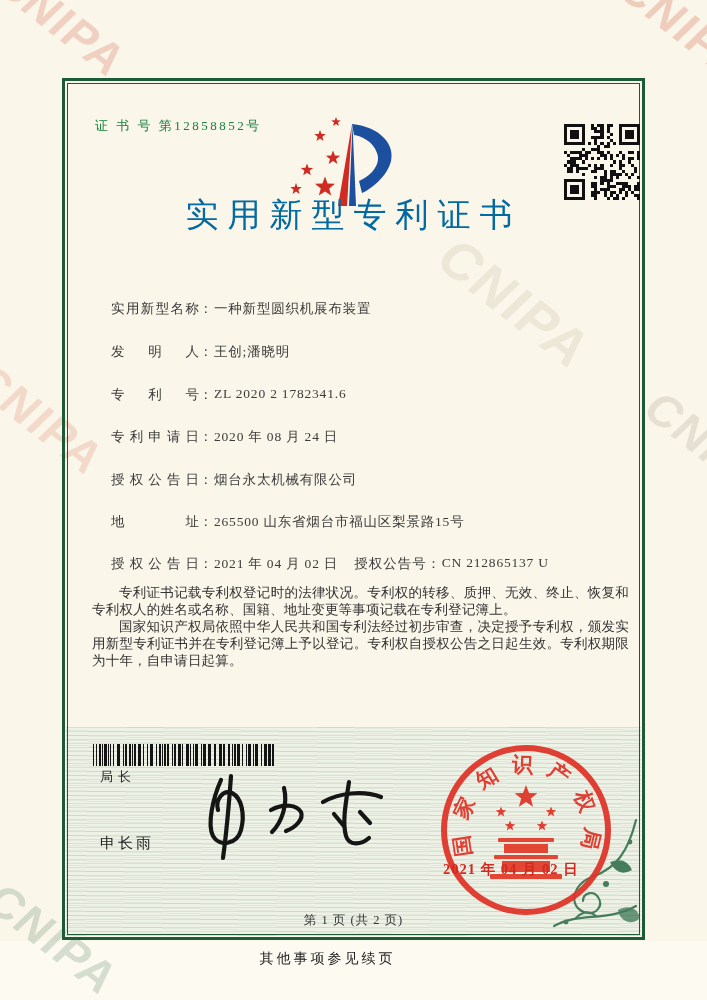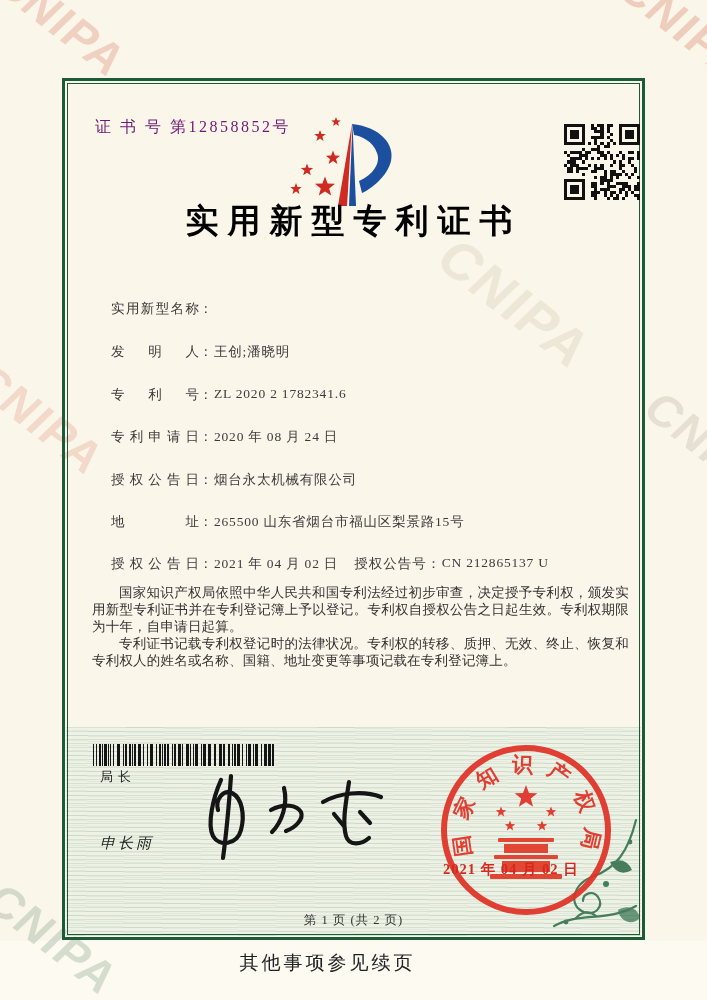--- a/index.html
+++ b/index.html
@@ -18,43 +18,43 @@
   .guilloche{position:absolute;left:66px;top:727px;width:575px;height:209px;z-index:1;
      background-color:#eef2e6;
      background-image:repeating-linear-gradient(0deg,rgba(108,148,108,.17) 0 1px,rgba(255,255,255,0) 1px 4px),
                       repeating-linear-gradient(1.5deg,rgba(108,148,108,.10) 0 1px,rgba(255,255,255,0) 1px 5px);}
   .bottom-strip{position:absolute;left:0;top:941px;width:707px;height:59px;background:#fdfaf2;z-index:0;}
   
   .border-outer{position:absolute;left:62px;top:78px;width:577px;height:856px;border:3px solid #1c5a38;z-index:2;}
   .border-inner{position:absolute;inset:2px;border:1px solid #1c5a38;}
   .flourish{position:absolute;left:548px;top:814px;z-index:2;}
   
-  .cert-number{position:absolute;left:95px;top:117px;font-size:16px;letter-spacing:2.5px;color:#701a75;z-index:3;}
+  .cert-number{position:absolute;left:95px;top:117px;font-size:13px;letter-spacing:2.5px;color:#15803d;z-index:3;}
   .logo{position:absolute;left:283px;top:111px;z-index:3;}
   .qr{position:absolute;left:564px;top:124px;width:76px;height:76px;z-index:3;}
-  .title{position:absolute;left:62px;top:199px;width:583px;text-align:center;font-size:33px;font-weight:bold;
-         letter-spacing:9px;color:#000000;z-index:3;}
+  .title{position:absolute;left:62px;top:193px;width:583px;text-align:center;font-size:33px;font-weight:normal;
+         letter-spacing:9px;color:#0369a1;z-index:3;}
   .field-row{position:absolute;left:95px;display:flex;font-size:13.5px;color:#3c3c3c;z-index:3;white-space:nowrap;}
   .f-label{width:88px;display:inline-block;text-align:justify;text-align-last:justify;margin-left:16px;}
   .f-colon{width:15px;}
   .f-value{letter-spacing:.8px;}
   .grant-group{display:flex;margin-left:16px;}
   .g-label{letter-spacing:1px;}
   .paras{position:absolute;left:92px;top:584px;width:537px;z-index:3;}
   .paras p{margin:0;text-indent:2em;font-size:13.5px;line-height:17px;letter-spacing:.2px;color:#333;text-align:justify;}
   .barcode{position:absolute;left:93px;top:744px;width:186px;height:22px;z-index:3;}
   .signer-title{position:absolute;left:100px;top:768px;font-size:13px;letter-spacing:5px;color:#222;z-index:3;}
-  .signer-name{position:absolute;left:100px;top:834px;font-size:15px;letter-spacing:3px;color:#222;z-index:3;font-style:italic;}
+  .signer-name{position:absolute;left:100px;top:834px;font-size:15px;letter-spacing:3px;color:#222;z-index:3;}
   .signature{position:absolute;left:187px;top:770px;z-index:3;}
   .seal{position:absolute;left:436px;top:740px;z-index:4;opacity:.93;}
   .seal-date{position:absolute;left:443px;top:860px;font-size:14.5px;color:#d5281e;letter-spacing:1px;
              font-weight:bold;z-index:5;white-space:nowrap;}
   .page-info{position:absolute;left:76px;top:912px;width:555px;text-align:center;font-size:12.5px;
              letter-spacing:1px;color:#333;z-index:3;}
-  .footer-note{position:absolute;left:0;top:950px;width:655px;text-align:center;font-size:19px;
+  .footer-note{position:absolute;left:0;top:950px;width:655px;text-align:center;font-size:14px;
                letter-spacing:3px;color:#222;z-index:3;}
 </style>
 </head>
 <body>
 
 <div class="page">
 
   <div class="wm wm-tl">CNIPA</div>
   <div class="wm wm-tr">CNIPA</div>
   <div class="wm wm-mr">CNIPA</div>
@@ -101,20 +101,21 @@
 
   <svg class="qr" id="qr" viewBox="0 0 25 25" shape-rendering="crispEdges">
       <path d="M0,0h1v1h-1zM1,0h1v1h-1zM2,0h1v1h-1zM3,0h1v1h-1zM4,0h1v1h-1zM5,0h1v1h-1zM6,0h1v1h-1zM0,1h1v1h-1zM6,1h1v1h-1zM0,2h1v1h-1zM2,2h1v1h-1zM3,2h1v1h-1zM4,2h1v1h-1zM6,2h1v1h-1zM0,3h1v1h-1zM2,3h1v1h-1zM3,3h1v1h-1zM4,3h1v1h-1zM6,3h1v1h-1zM0,4h1v1h-1zM2,4h1v1h-1zM3,4h1v1h-1zM4,4h1v1h-1zM6,4h1v1h-1zM0,5h1v1h-1zM6,5h1v1h-1zM0,6h1v1h-1zM1,6h1v1h-1zM2,6h1v1h-1zM3,6h1v1h-1zM4,6h1v1h-1zM5,6h1v1h-1zM6,6h1v1h-1zM18,0h1v1h-1zM19,0h1v1h-1zM20,0h1v1h-1zM21,0h1v1h-1zM22,0h1v1h-1zM23,0h1v1h-1zM24,0h1v1h-1zM18,1h1v1h-1zM24,1h1v1h-1zM18,2h1v1h-1zM20,2h1v1h-1zM21,2h1v1h-1zM22,2h1v1h-1zM24,2h1v1h-1zM18,3h1v1h-1zM20,3h1v1h-1zM21,3h1v1h-1zM22,3h1v1h-1zM24,3h1v1h-1zM18,4h1v1h-1zM20,4h1v1h-1zM21,4h1v1h-1zM22,4h1v1h-1zM24,4h1v1h-1zM18,5h1v1h-1zM24,5h1v1h-1zM18,6h1v1h-1zM19,6h1v1h-1zM20,6h1v1h-1zM21,6h1v1h-1zM22,6h1v1h-1zM23,6h1v1h-1zM24,6h1v1h-1zM0,18h1v1h-1zM1,18h1v1h-1zM2,18h1v1h-1zM3,18h1v1h-1zM4,18h1v1h-1zM5,18h1v1h-1zM6,18h1v1h-1zM0,19h1v1h-1zM6,19h1v1h-1zM0,20h1v1h-1zM2,20h1v1h-1zM3,20h1v1h-1zM4,20h1v1h-1zM6,20h1v1h-1zM0,21h1v1h-1zM2,21h1v1h-1zM3,21h1v1h-1zM4,21h1v1h-1zM6,21h1v1h-1zM0,22h1v1h-1zM2,22h1v1h-1zM3,22h1v1h-1zM4,22h1v1h-1zM6,22h1v1h-1zM0,23h1v1h-1zM6,23h1v1h-1zM0,24h1v1h-1zM1,24h1v1h-1zM2,24h1v1h-1zM3,24h1v1h-1zM4,24h1v1h-1zM5,24h1v1h-1zM6,24h1v1h-1zM8,6h1v1h-1zM6,8h1v1h-1zM10,6h1v1h-1zM6,10h1v1h-1zM12,6h1v1h-1zM6,12h1v1h-1zM14,6h1v1h-1zM6,14h1v1h-1zM16,6h1v1h-1zM6,16h1v1h-1zM9,0h1v1h-1zM11,0h1v1h-1zM12,0h1v1h-1zM14,0h1v1h-1zM15,0h1v1h-1zM9,1h1v1h-1zM10,1h1v1h-1zM12,1h1v1h-1zM14,1h1v1h-1zM10,2h1v1h-1zM11,2h1v1h-1zM12,2h1v1h-1zM14,2h1v1h-1zM12,3h1v1h-1zM15,3h1v1h-1zM9,4h1v1h-1zM10,4h1v1h-1zM11,4h1v1h-1zM12,4h1v1h-1zM14,4h1v1h-1zM10,5h1v1h-1zM15,5h1v1h-1zM11,7h1v1h-1zM13,7h1v1h-1zM14,7h1v1h-1zM9,8h1v1h-1zM10,8h1v1h-1zM11,8h1v1h-1zM0,9h1v1h-1zM2,9h1v1h-1zM3,9h1v1h-1zM4,9h1v1h-1zM5,9h1v1h-1zM7,9h1v1h-1zM8,9h1v1h-1zM11,9h1v1h-1zM12,9h1v1h-1zM14,9h1v1h-1zM18,9h1v1h-1zM21,9h1v1h-1zM22,9h1v1h-1zM24,9h1v1h-1zM1,10h1v1h-1zM5,10h1v1h-1zM7,10h1v1h-1zM12,10h1v1h-1zM13,10h1v1h-1zM15,10h1v1h-1zM17,10h1v1h-1zM19,10h1v1h-1zM24,10h1v1h-1zM2,11h1v1h-1zM3,11h1v1h-1zM4,11h1v1h-1zM5,11h1v1h-1zM7,11h1v1h-1zM9,11h1v1h-1zM11,11h1v1h-1zM13,11h1v1h-1zM15,11h1v1h-1zM19,11h1v1h-1zM21,11h1v1h-1zM22,11h1v1h-1zM24,11h1v1h-1zM1,12h1v1h-1zM2,12h1v1h-1zM3,12h1v1h-1zM16,12h1v1h-1zM18,12h1v1h-1zM21,12h1v1h-1zM0,13h1v1h-1zM2,13h1v1h-1zM3,13h1v1h-1zM4,13h1v1h-1zM8,13h1v1h-1zM10,13h1v1h-1zM12,13h1v1h-1zM15,13h1v1h-1zM18,13h1v1h-1zM19,13h1v1h-1zM22,13h1v1h-1zM1,14h1v1h-1zM2,14h1v1h-1zM4,14h1v1h-1zM5,14h1v1h-1zM7,14h1v1h-1zM10,14h1v1h-1zM11,14h1v1h-1zM12,14h1v1h-1zM18,14h1v1h-1zM23,14h1v1h-1zM1,15h1v1h-1zM2,15h1v1h-1zM4,15h1v1h-1zM9,15h1v1h-1zM10,15h1v1h-1zM13,15h1v1h-1zM15,15h1v1h-1zM16,15h1v1h-1zM19,15h1v1h-1zM23,15h1v1h-1zM13,16h1v1h-1zM15,16h1v1h-1zM16,16h1v1h-1zM17,16h1v1h-1zM18,16h1v1h-1zM20,16h1v1h-1zM22,16h1v1h-1zM10,17h1v1h-1zM12,17h1v1h-1zM13,17h1v1h-1zM15,17h1v1h-1zM17,17h1v1h-1zM21,17h1v1h-1zM24,17h1v1h-1zM12,18h1v1h-1zM13,18h1v1h-1zM14,18h1v1h-1zM15,18h1v1h-1zM9,19h1v1h-1zM10,19h1v1h-1zM12,19h1v1h-1zM14,19h1v1h-1zM17,19h1v1h-1zM18,19h1v1h-1zM19,19h1v1h-1zM20,19h1v1h-1zM24,19h1v1h-1zM9,20h1v1h-1zM10,20h1v1h-1zM14,20h1v1h-1zM15,20h1v1h-1zM16,20h1v1h-1zM19,20h1v1h-1zM20,20h1v1h-1zM21,20h1v1h-1zM23,20h1v1h-1zM24,20h1v1h-1zM10,21h1v1h-1zM12,21h1v1h-1zM13,21h1v1h-1zM14,21h1v1h-1zM18,21h1v1h-1zM19,21h1v1h-1zM21,21h1v1h-1zM23,21h1v1h-1zM24,21h1v1h-1zM9,22h1v1h-1zM10,22h1v1h-1zM11,22h1v1h-1zM13,22h1v1h-1zM15,22h1v1h-1zM16,22h1v1h-1zM18,22h1v1h-1zM20,22h1v1h-1zM22,22h1v1h-1zM9,23h1v1h-1zM10,23h1v1h-1zM13,23h1v1h-1zM15,23h1v1h-1zM17,23h1v1h-1zM20,23h1v1h-1zM23,23h1v1h-1zM24,23h1v1h-1zM10,24h1v1h-1zM14,24h1v1h-1zM16,24h1v1h-1zM17,24h1v1h-1zM19,24h1v1h-1zM24,24h1v1h-1z" fill="#111"></path>
     </svg>
 
   <div class="title">实用新型专利证书</div>
 
   <div class="field-row" style="top:300px">
     <span class="f-label">实用新型名称</span>
       <span class="f-colon">：</span>
+      <span class="f-value">一种新型圆织机展布装置</span>
   </div>
   <div class="field-row" style="top:343px">
     <span class="f-label">发明人</span>
       <span class="f-colon">：</span>
       <span class="f-value">王创;潘晓明</span>
   </div>
   <div class="field-row" style="top:386px">
     <span class="f-label">专利号</span>
       <span class="f-colon">：</span>
       <span class="f-value">ZL 2020 2 1782341.6</span>
@@ -139,22 +140,22 @@
       <span class="f-colon">：</span>
       <span class="f-value">2021 年 04 月 02 日</span>
     <span class="grant-group">
       <span class="g-label">授权公告号</span>
         <span class="f-colon">：</span>
         <span class="f-value">CN 212865137 U</span>
     </span>
   </div>
 
   <div class="paras">
+    <p>专利证书记载专利权登记时的法律状况。专利权的转移、质押、无效、终止、恢复和专利权人的姓名或名称、国籍、地址变更等事项记载在专利登记簿上。</p>
     <p>国家知识产权局依照中华人民共和国专利法经过初步审查，决定授予专利权，颁发实用新型专利证书并在专利登记簿上予以登记。专利权自授权公告之日起生效。专利权期限为十年，自申请日起算。</p>
-    <p>专利证书记载专利权登记时的法律状况。专利权的转移、质押、无效、终止、恢复和专利权人的姓名或名称、国籍、地址变更等事项记载在专利登记簿上。</p>
   </div>
 
   <svg class="barcode" id="barcode" viewBox="0 0 186 22" preserveAspectRatio="none" shape-rendering="crispEdges">
       <rect x="0" y="0" width="1" height="22" fill="#141414"></rect>
       <rect x="3" y="0" width="1" height="22" fill="#141414"></rect>
       <rect x="6" y="0" width="2" height="22" fill="#141414"></rect>
       <rect x="9" y="0" width="1" height="22" fill="#141414"></rect>
       <rect x="11" y="0" width="3" height="22" fill="#141414"></rect>
       <rect x="15" y="0" width="1" height="22" fill="#141414"></rect>
       <rect x="17" y="0" width="1" height="22" fill="#141414"></rect>

